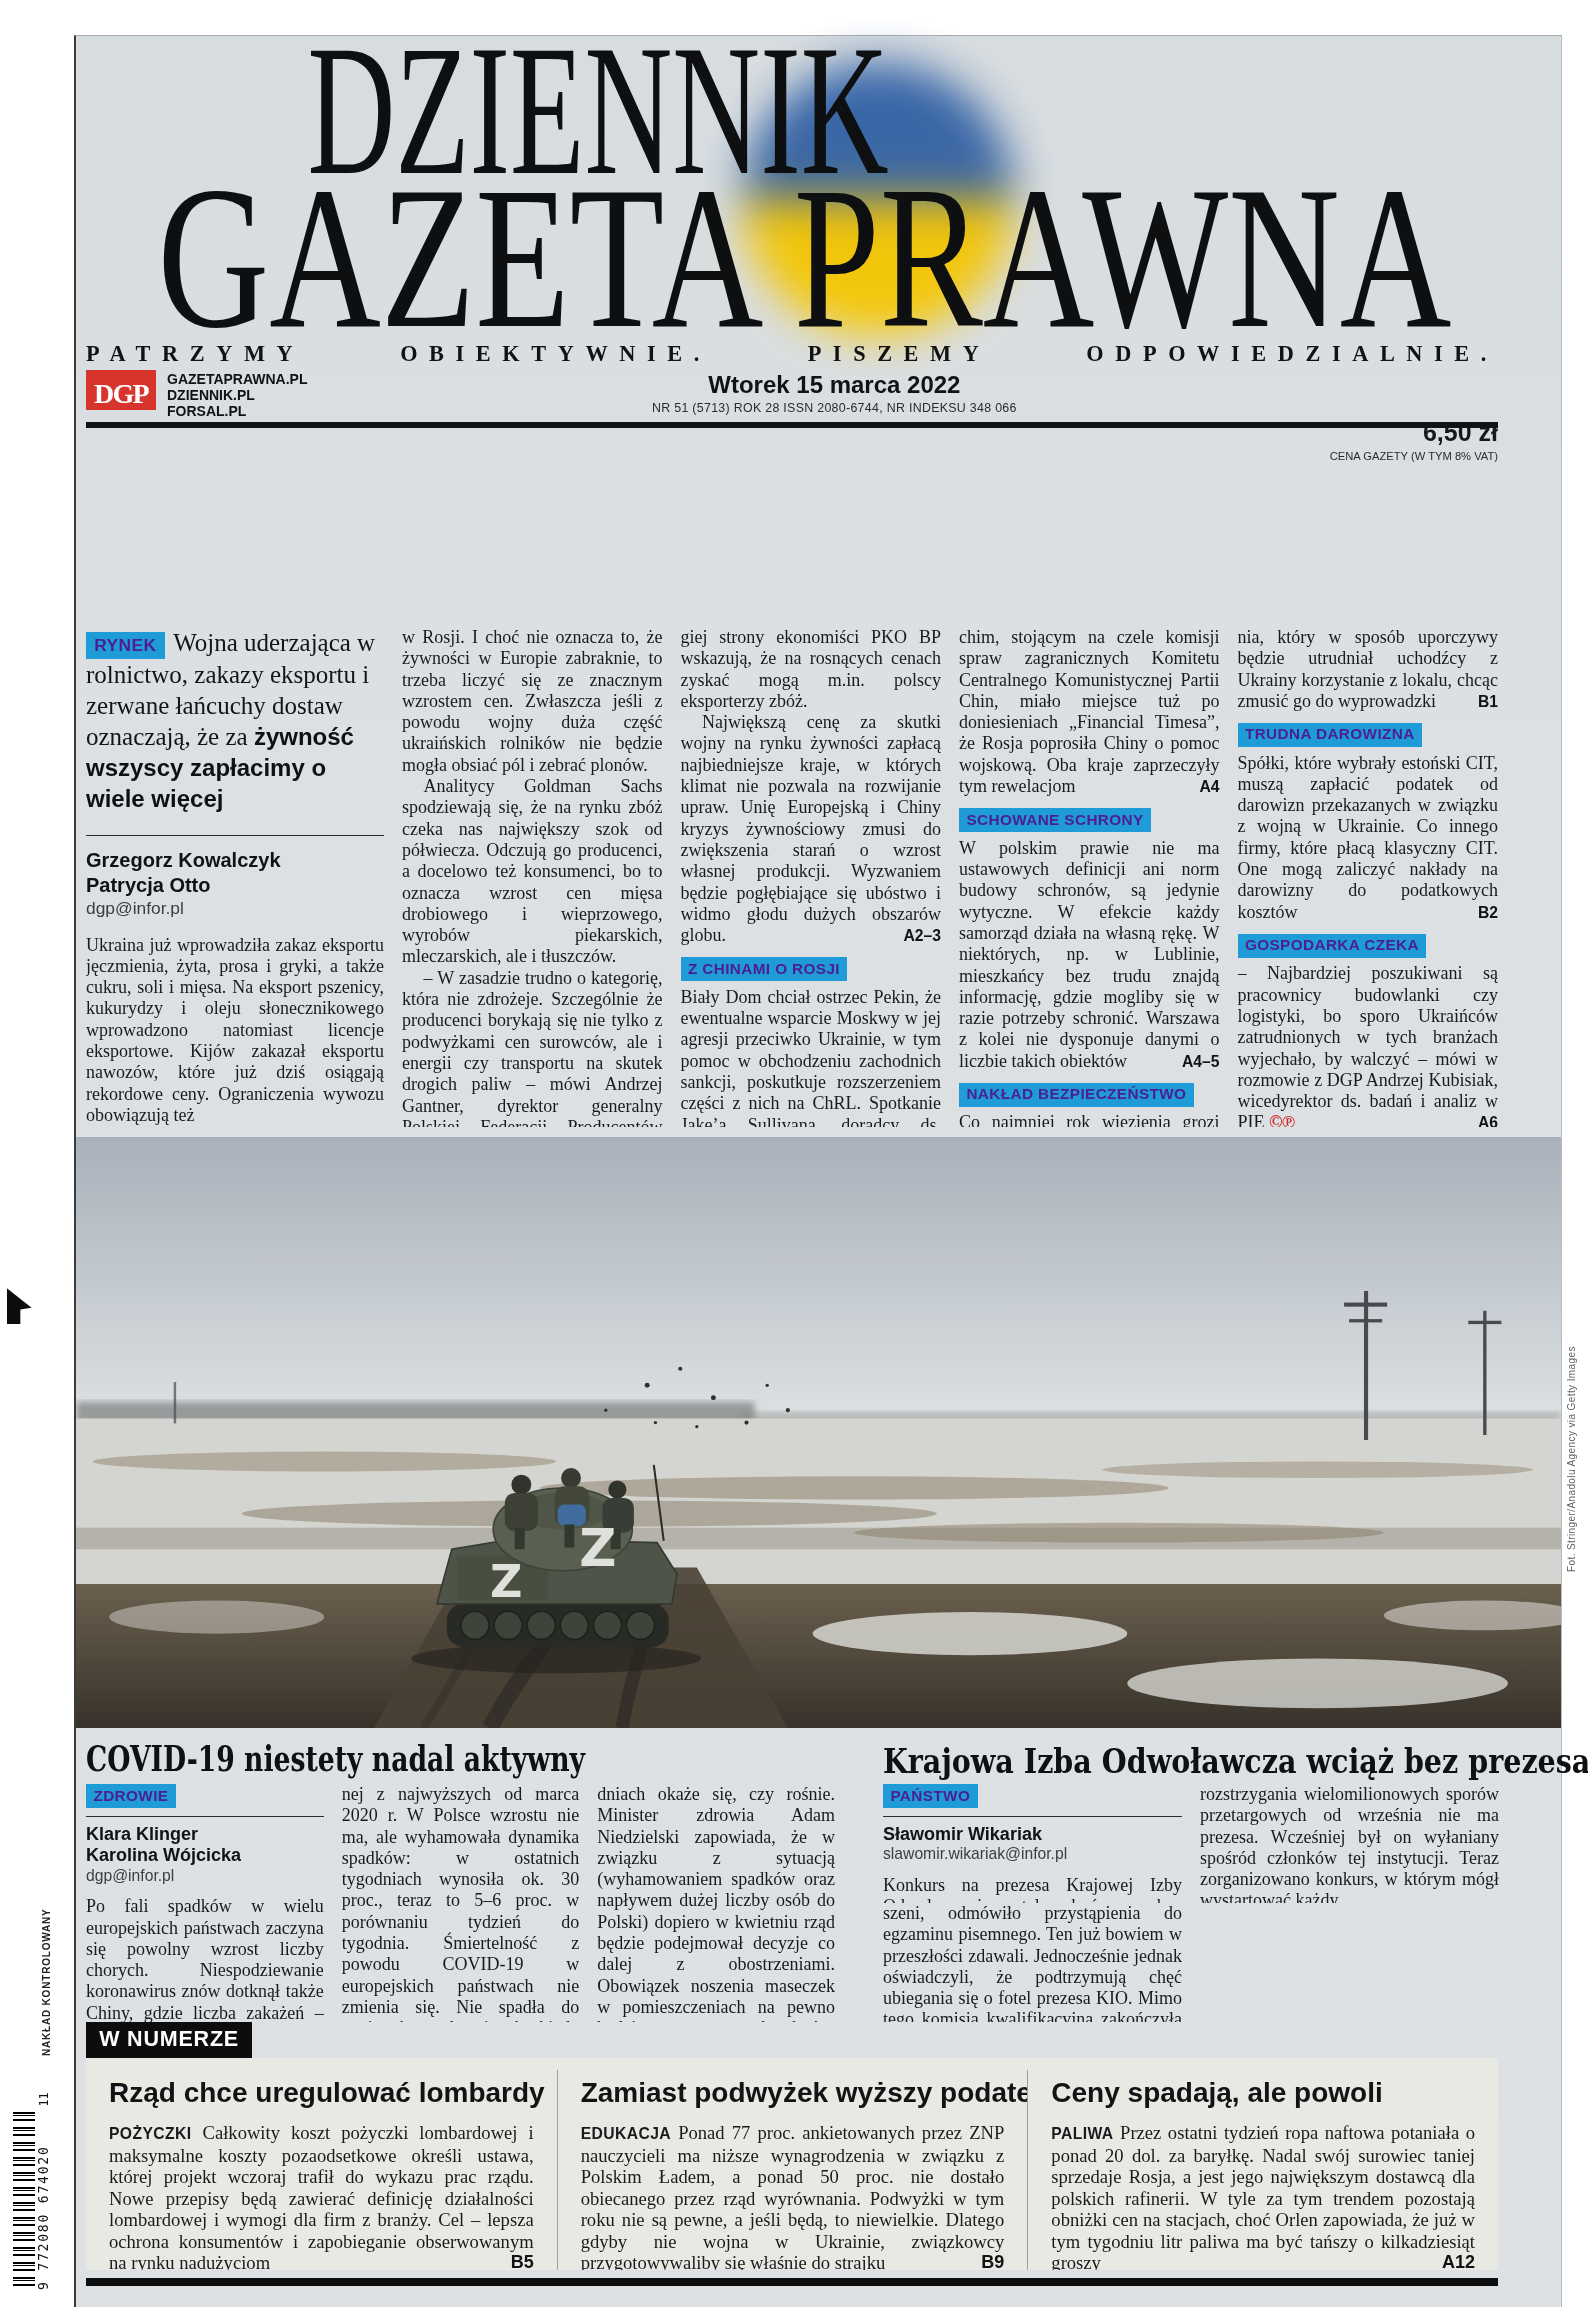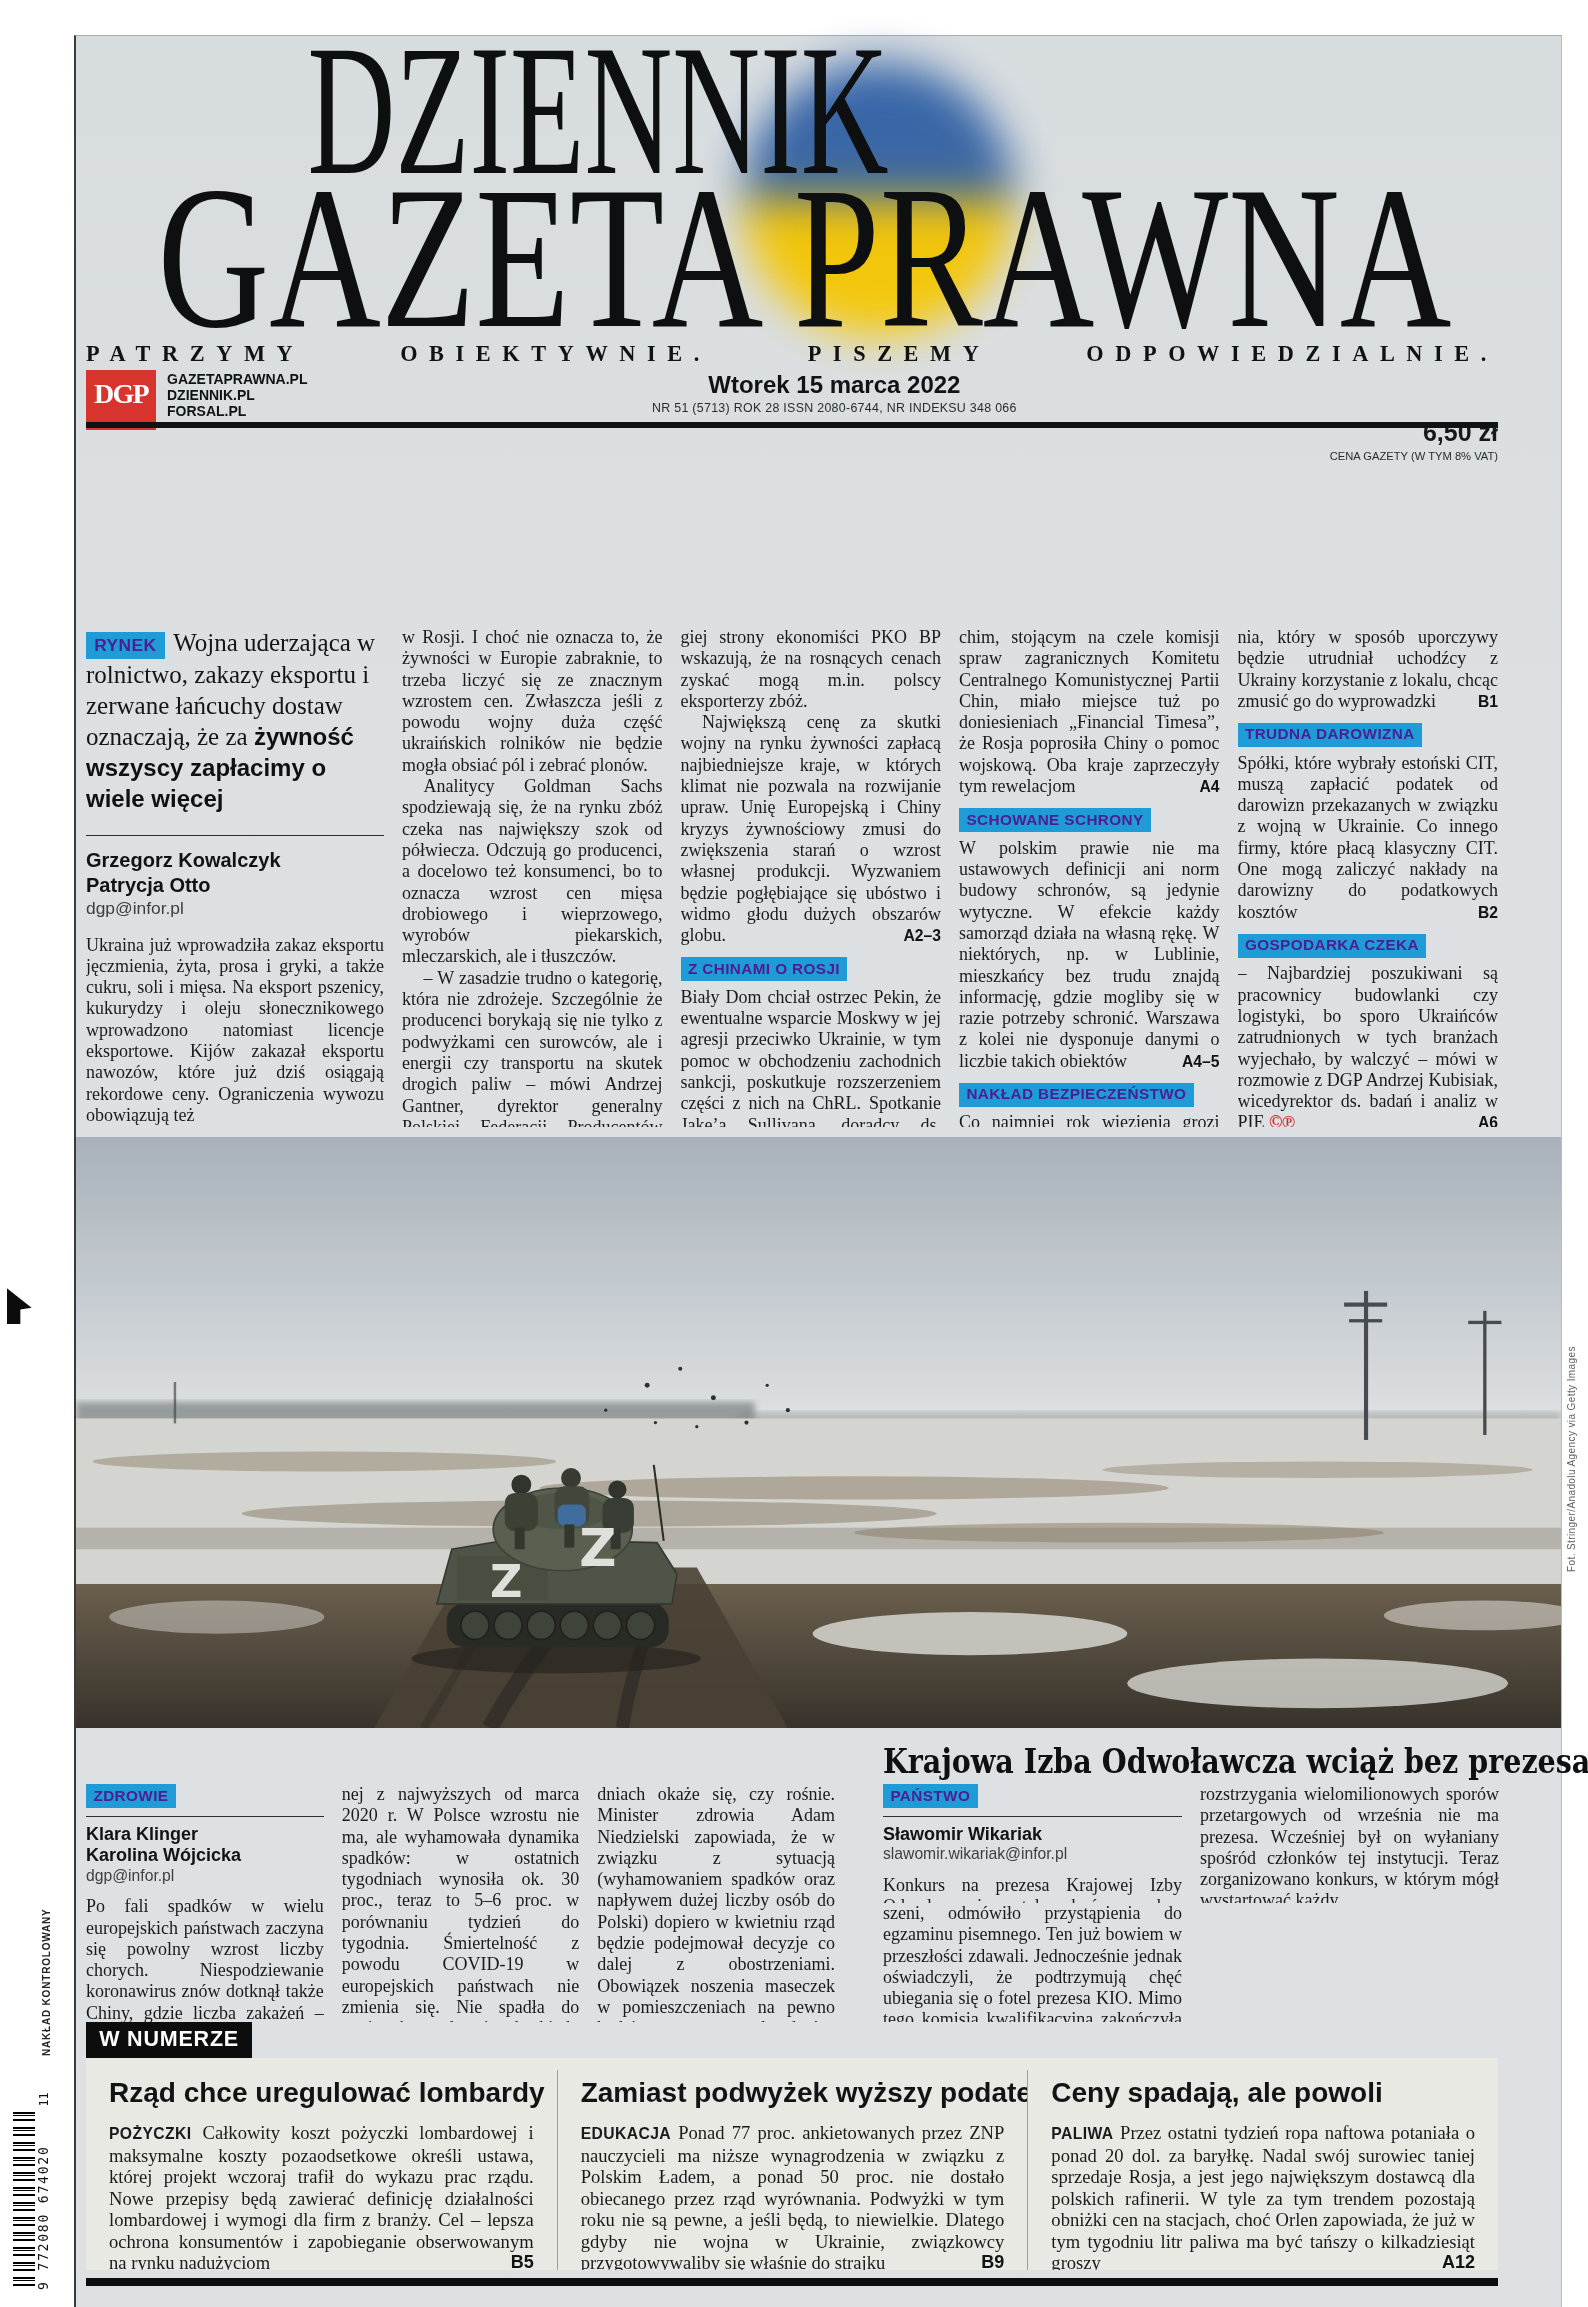--- a/index.html
+++ b/index.html
@@ -12,21 +12,21 @@
   .flagblob{position:absolute;left:666px;top:27px;width:273px;height:273px;border-radius:50%;
             background:linear-gradient(180deg,#2d5fa8 0%,#35629f 46%,#f2c300 54%,#f7c800 100%);
             filter:blur(21.5px);opacity:.95;}
   svg.mh{position:absolute;overflow:visible;}
   svg.mh text{font-family:"Liberation Serif",serif;fill:#0d0f11;}
   .tagline{position:absolute;left:10px;top:305px;width:1412px;
            font:700 22.3px/25px "Liberation Serif",serif;letter-spacing:11.6px;
            text-align:justify;text-align-last:justify;white-space:nowrap;color:#101214;}
   
   .datebar{position:absolute;left:10px;top:334px;width:1412px;height:48px;}
-  .dgpbox{position:absolute;left:0;top:0;width:70px;height:60px;background:#d6342c;
+  .dgpbox{position:absolute;left:0;top:0;width:70px;height:40px;background:#d6342c;
           color:#fff;font:700 28px/48px "Liberation Serif",serif;text-align:center;letter-spacing:-1.7px;}
   .sites{position:absolute;left:81px;top:0.8px;font:700 14px/16px "Liberation Sans",sans-serif;color:#101214;}
   .dcenter{position:absolute;left:53%;top:1.7px;transform:translateX(-50%);text-align:center;white-space:nowrap;}
   .ddate{font:700 24px/25px "Liberation Sans",sans-serif;color:#101214;}
   .dissue{font:400 12.4px/15px "Liberation Sans",sans-serif;color:#2a2c2e;margin-top:4.1px;letter-spacing:0.3px;}
   .dright{position:absolute;right:0;top:1.7px;text-align:right;margin-top:48px;}
   .dprice{font:700 25px/25px "Liberation Sans",sans-serif;}
   .dpnote{font:400 11.2px/13.2px "Liberation Sans",sans-serif;color:#2a2c2e;margin-top:5px;}
   .toprule{position:absolute;left:10px;top:386px;width:1412px;height:5.8px;background:#101214;}
   
@@ -258,20 +258,21 @@
             <rect x="160" y="100" width="12" height="28" fill="#2f3228"></rect>
             <rect x="216" y="106" width="12" height="24" fill="#2f3228"></rect>
         </g>
         <text x="70" y="188" font-family="DejaVu Sans, sans-serif" font-weight="700" font-size="54" fill="#e4e4df">Z</text>
         <text x="178" y="150" font-family="DejaVu Sans, sans-serif" font-weight="700" font-size="62" fill="#e4e4df">Z</text>
       </g>
       <rect width="1794" height="714" fill="#8fa0ad" opacity=".05"></rect>
     </svg>
   </div>
 
+  <div class="bhead bh-covid"><span class="sq">COVID-19 niestety nadal aktywny</span></div>
   <div class="bgrid bg-covid body">
     <div class="col">
       <div><span class="tag-blue">ZDROWIE</span></div>
       <hr class="colrule">
       <div class="bauthor">Klara Klinger</div>
       <div class="bauthor">Karolina Wójcicka</div>
       <div class="bemail">dgp@infor.pl</div>
       <p>Po fali spadków w wielu europejskich państwach zaczyna się powolny wzrost liczby chorych. Niespodziewanie koronawirus znów dotknął także Chiny, gdzie liczba zakażeń – choć nominalnie niewielka – należy do jed-</p>
     </div>
     <div class="col">

